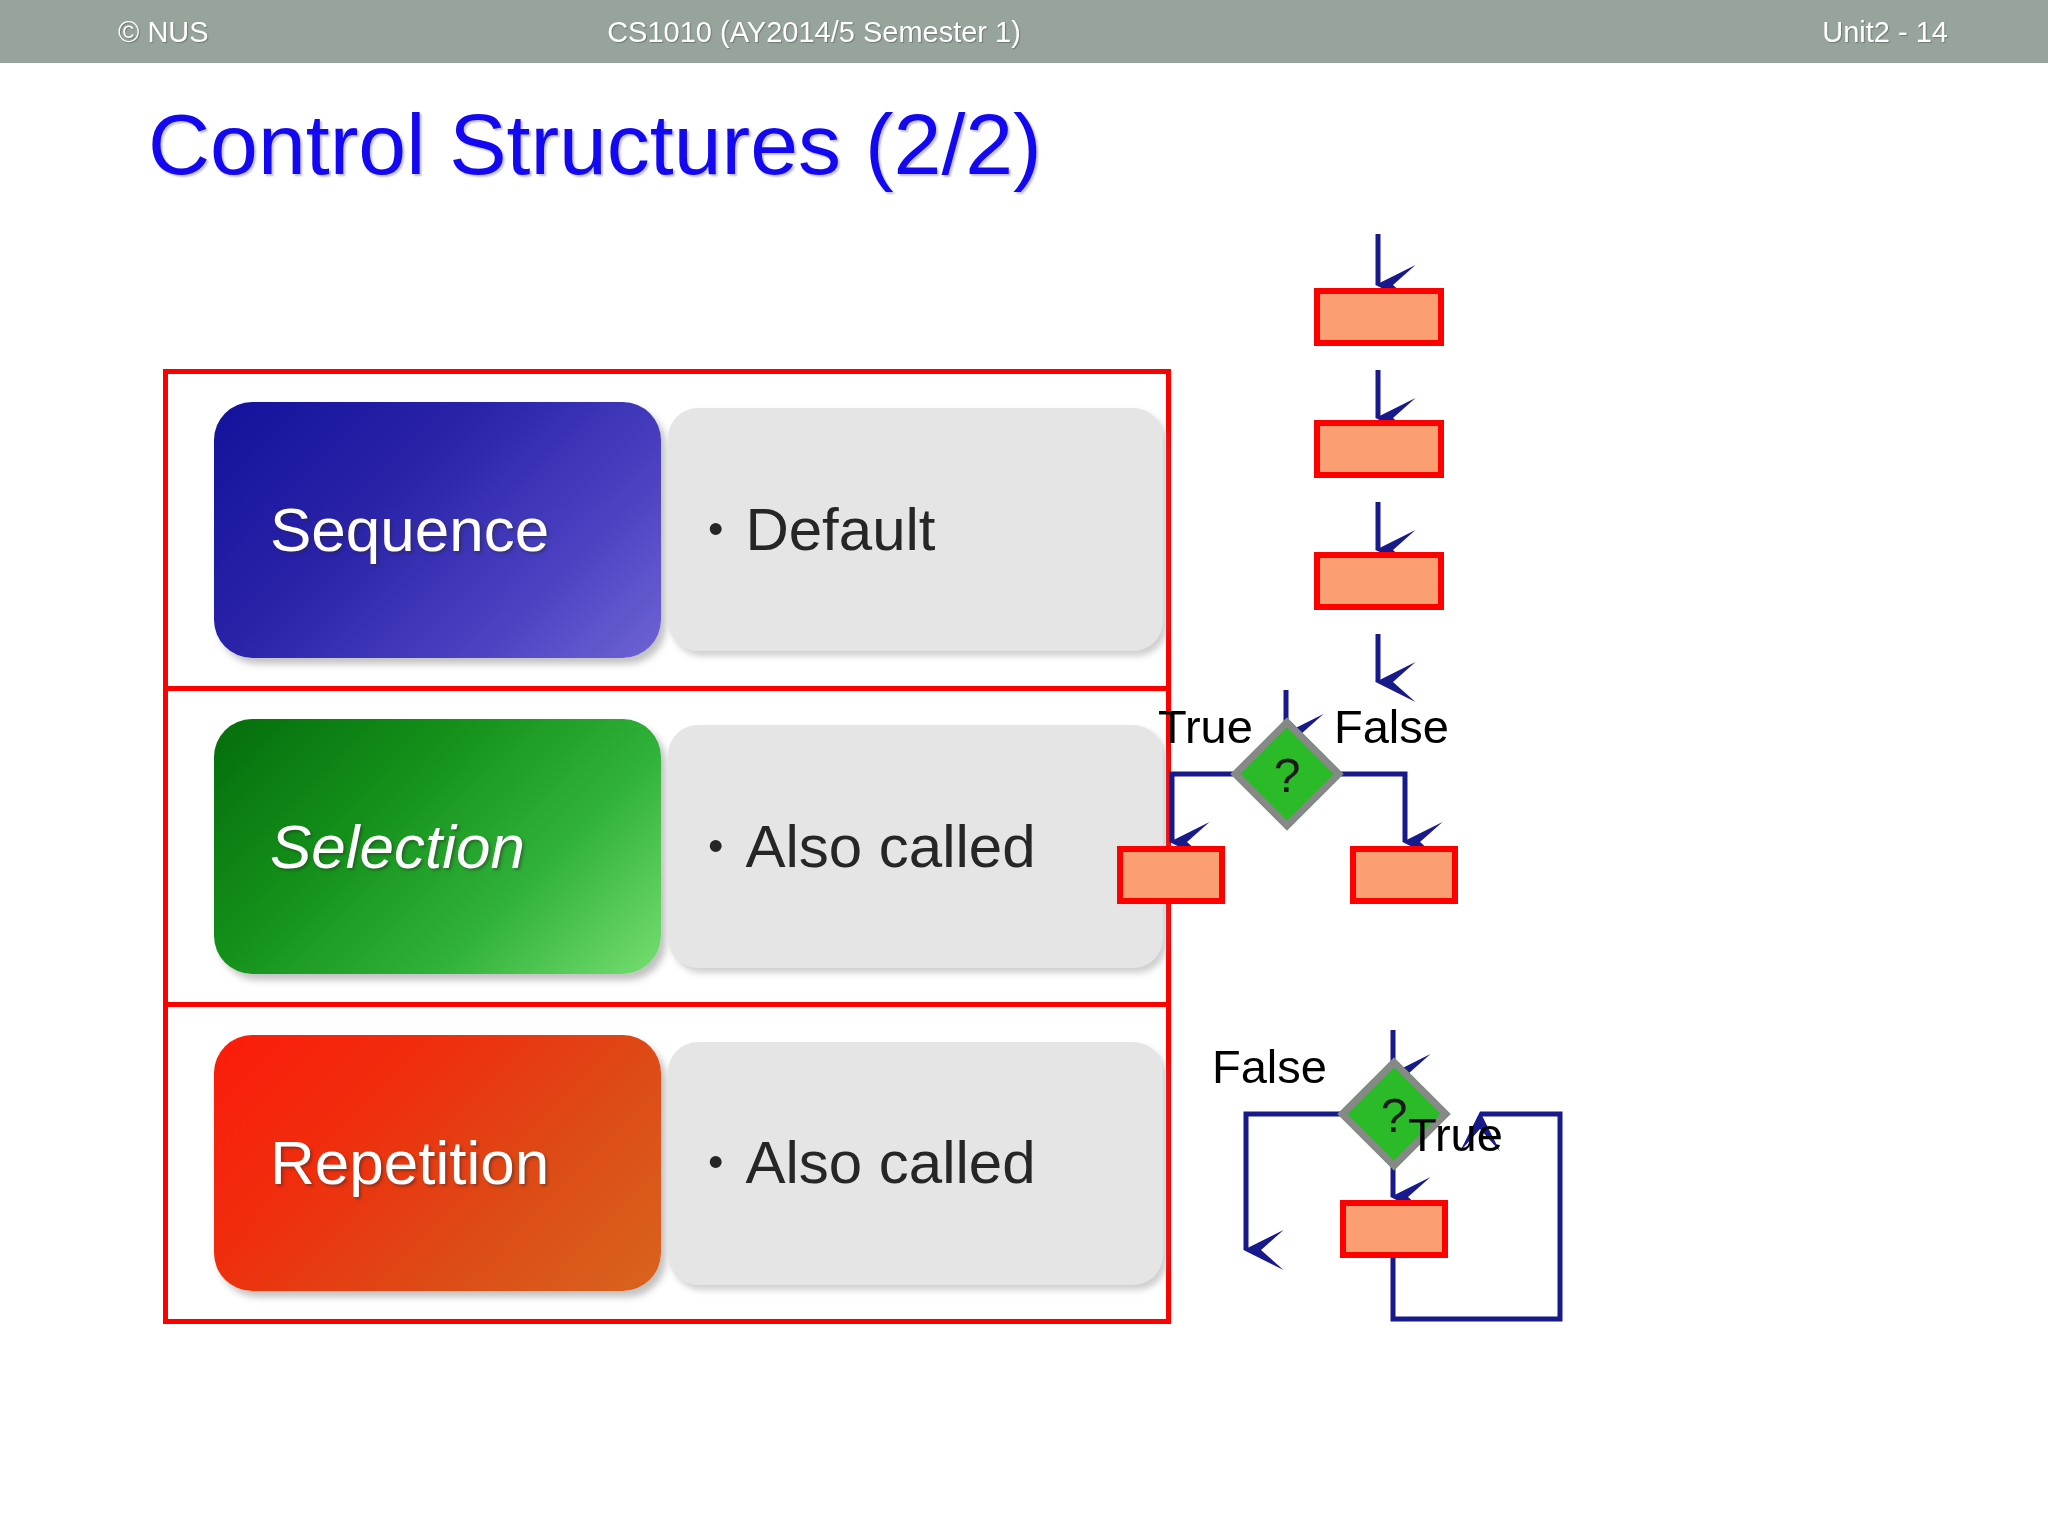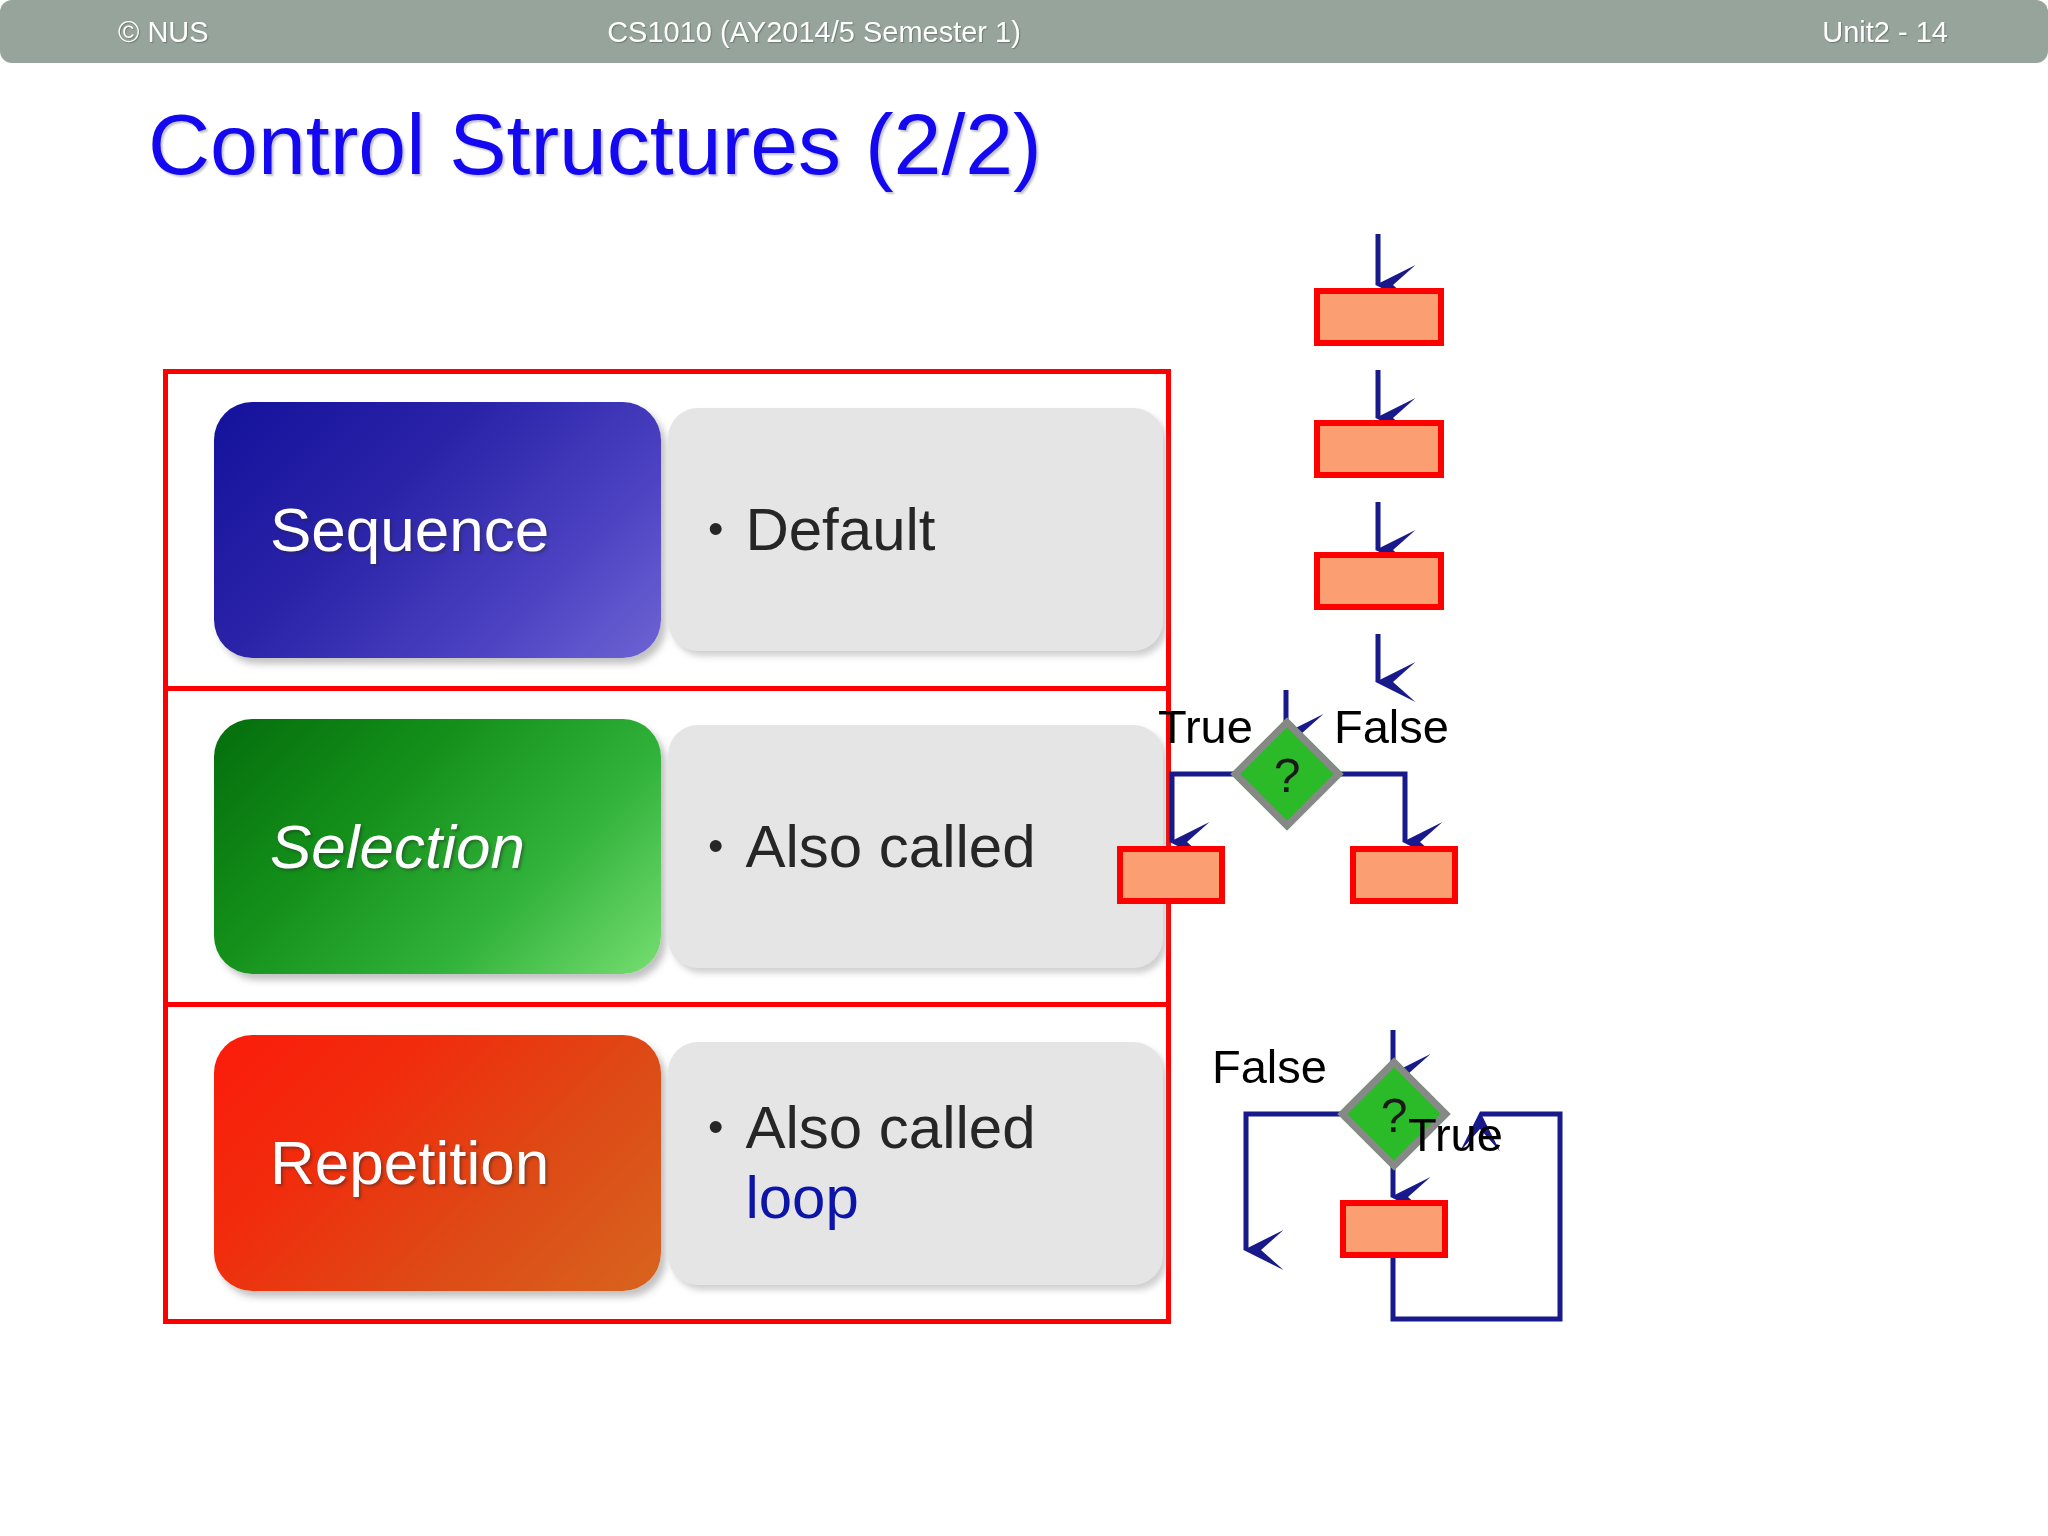--- a/index.html
+++ b/index.html
@@ -18,21 +18,20 @@
     overflow: hidden;
   }
 
   
   .header-band {
     position: absolute;
     left: 0; top: 0;
     width: 2048px;
     height: 63px;
     background: #96a49b;
-    border-radius: 12px;
   }
   .header-band .hdr-text {
     position: absolute;
     top: 16px;
     color: #ffffff;
     font-size: 29px;
     line-height: 32px;
     white-space: nowrap;
     text-shadow: 1px 1px 1px rgba(80,90,82,0.55);
   }
@@ -215,21 +214,20 @@
 
     <div class="ctrl-row">
       <div class="label-box lb-repetition">
         <span class="label-text">Repetition</span>
       </div>
       <div class="desc-box">
         <div class="bullet-wrap">
           <span class="bullet-dot">•</span>
           <span class="bullet-body">
             <span>Also called</span>
-            <span class="bullet-alt">loop</span>
           </span>
         </div>
       </div>
     </div>
 
   </div>
 
   <div class="flow" style="left:1300px; top:230px; width:260px; height:460px;">
     <svg class="flow-svg" width="260" height="460">
       <defs>

